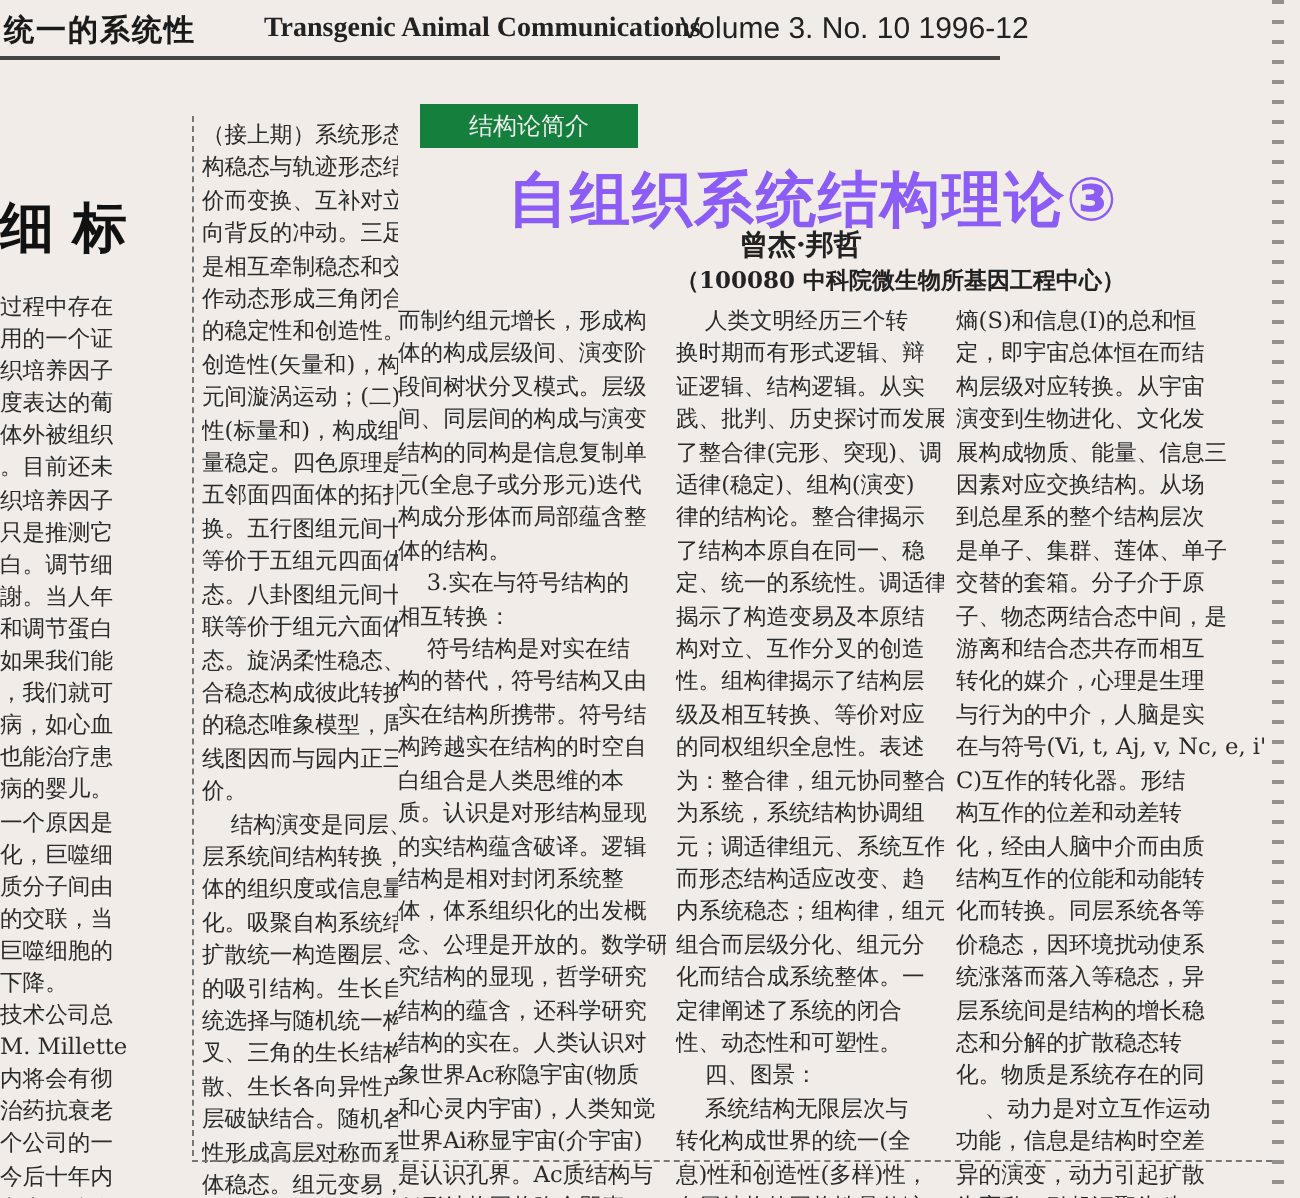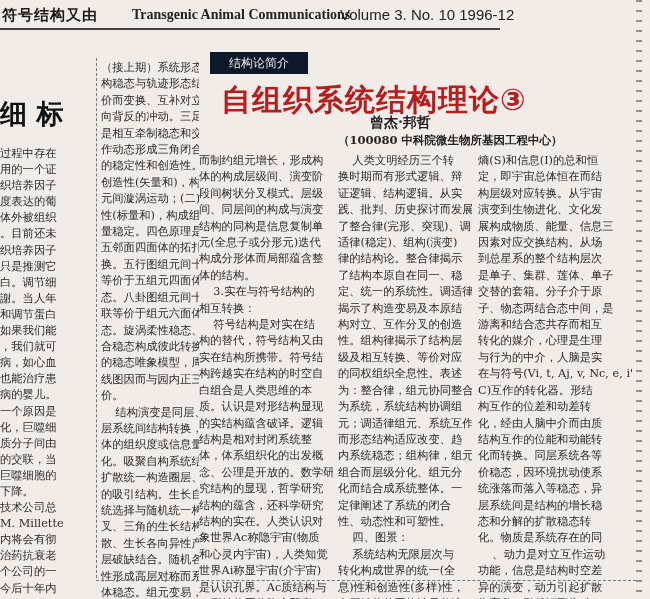--- a/index.html
+++ b/index.html
@@ -11,34 +11,34 @@
   .header .vol{position:absolute;left:340px;top:6px;font-size:15px;font-family:"Liberation Sans",sans-serif;color:#222;}
   .header .rule{position:absolute;left:0;top:28px;width:500px;height:2px;background:#444;}
   .dots{position:absolute;left:636px;top:0;width:6px;height:599px;
         background:repeating-linear-gradient(to bottom,#555 0 2px,transparent 2px 10px);opacity:.6;}
   .col{position:absolute;font-size:11.3px;line-height:16.4px;color:#2a2a2a;white-space:pre;overflow:hidden;}
   .col0-head{position:absolute;left:0;top:96px;font-size:27px;font-weight:bold;color:#111;}
   .col0-text{position:absolute;left:0;top:146px;width:92px;font-size:11.3px;line-height:16.1px;white-space:pre;overflow:hidden;color:#2a2a2a;}
   .vsep{position:absolute;width:1px;border-left:1px dashed #777;}
   .hsep{position:absolute;height:1px;border-top:1px dashed #777;}
   .col1{left:101px;top:60px;width:98px;}
-  .tag{position:absolute;left:210px;top:52px;width:98px;height:22px;background:#0f172a;color:#eee;
+  .tag{position:absolute;left:210px;top:52px;width:109px;height:22px;background:#15803d;color:#eee;
        font-size:12px;line-height:22px;text-align:center;font-family:"DejaVu Sans",sans-serif;}
-  .title{position:absolute;left:221px;top:80px;font-size:30px;font-weight:bold;color:#b91c1c;letter-spacing:1px;font-family:"DejaVu Sans",sans-serif;}
+  .title{position:absolute;left:254px;top:80px;font-size:30px;font-weight:bold;color:#8b5cf6;letter-spacing:1px;font-family:"DejaVu Sans",sans-serif;}
   .author{position:absolute;left:370px;top:114px;font-size:14px;font-weight:bold;color:#222;}
   .affil{position:absolute;left:290px;top:133px;font-size:11.5px;font-weight:bold;color:#222;margin-left:48px;}
   .col2{left:199px;top:153px;width:134px;}
   .col3{left:338px;top:153px;width:134px;}
   .col4{left:478px;top:153px;width:158px;}
 </style>
 </head>
 <body>
 
 <div class="header">
-  <span class="cn">符号结构又由</span>
+  <span class="cn">统一的系统性</span>
   <span class="en">Transgenic Animal Communications</span>
   <span class="vol">Volume 3. No. 10  1996-12</span>
   <div class="rule"></div>
 </div>
 
 <div class="dots"></div>
 
 <div class="col0-head">细 标</div>
 <div class="col0-text">过程中存在
 用的一个证

